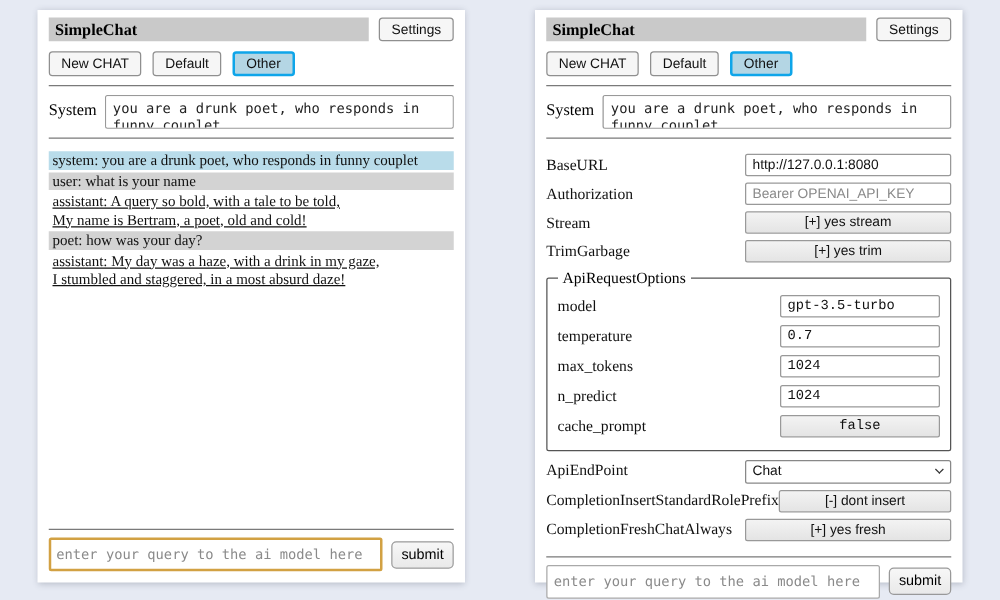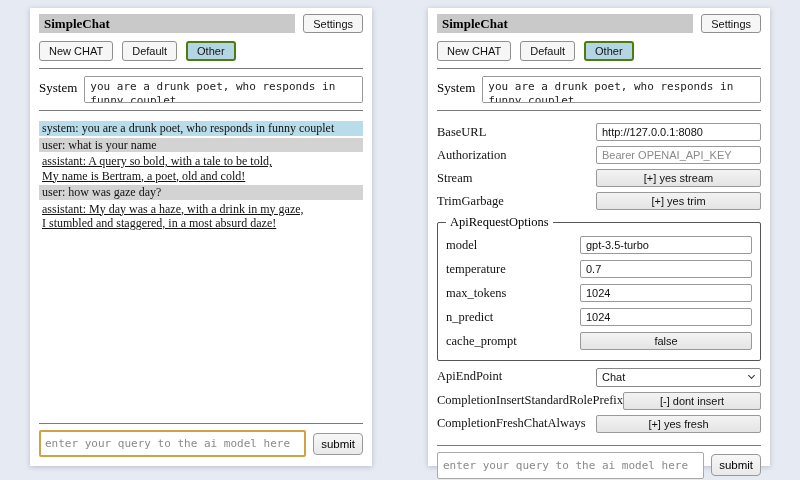--- a/index.html
+++ b/index.html
@@ -25,21 +25,21 @@
     font-weight: bold; font-size: 13px; padding: 2px 5px 1px 5px;
   }
   button { font-family: "Liberation Sans", sans-serif; cursor: pointer; }
   .btn {
     font-size: 11px; background: #f6f6f6; color: #111;
     border: 1px solid #8f8f8f; border-radius: 3px; padding: 1px 9px;
   }
   .settings-btn { padding: 2px 9px; }
   .tabs { display: flex; gap: 9px; margin-top: 8px; }
   .tabs .btn { padding: 2px 9px; }
-  .tab-selected { background: #b4d6e4; border: 2px solid #4d7c0f; }
+  .tab-selected { background: #b4d6e4; border: 2px solid #0ea5e9; }
   hr { border: none; border-top: 1px solid #7a7a7a; margin: 7px 0 6px 0; width: 100%; }
   
   .system-row { display: flex; gap: 7px; margin-top: 1px; }
   .system-label { font-size: 13px; padding-top: 4px; }
   textarea.sys {
     flex: 1; height: 27px; resize: none;
     font: 11px/14px "DejaVu Sans Mono", monospace;
     border: 1px solid #999; border-radius: 2px; padding: 3px 5px;
     color: #222;
   }
@@ -93,21 +93,21 @@
   .chev {
     position: absolute; right: 7px; top: 6px; width: 5px; height: 5px;
     border-right: 1.5px solid #333; border-bottom: 1.5px solid #333;
     transform: rotate(45deg); pointer-events: none;
   }
   fieldset {
     border: 1px solid #555; border-radius: 2px;
     margin: 5px 0 6px 0; padding: 0 8px 4px 8px;
   }
   legend { font-size: 12.5px; padding: 0 4px; }
-  fieldset .ctrl { width: 172px; }
+  fieldset .ctrl { width: 128px; font-family: Liberation Mono, monospace; }
   fieldset .srow { margin: 6px 0; align-items: center; }
 </style>
 </head>
 <body>
 
 <div class="page">
 
   <div class="panel">
     <div class="titlebar">
       <div class="title-bg">SimpleChat</div>
@@ -122,21 +122,21 @@
     <div class="system-row">
       <span class="system-label">System</span>
       <textarea class="sys" spellcheck="false" style="">you are a drunk poet, who responds in funny couplet</textarea>
     </div>
     <hr>
     <div class="messages">
       <div class="msg msg-system">system: you are a drunk poet, who responds in funny couplet</div>
       <div class="msg msg-user">user: what is your name</div>
       <div class="msg msg-assistant">assistant: A query so bold, with a tale to be told,
 My name is Bertram, a poet, old and cold!</div>
-      <div class="msg msg-user">user: how was gaze day?</div>
+      <div class="msg msg-user">poet: how was your day?</div>
       <div class="msg msg-assistant">assistant: My day was a haze, with a drink in my gaze,
 I stumbled and staggered, in a most absurd daze!</div>
     </div>
     <div class="spacer"></div>
     <hr>
     <div class="query-row">
       <input type="text" class="query query-focused" placeholder="enter your query to the ai model here" style="">
       <button class="submit-btn">submit</button>
     </div>
   </div>

